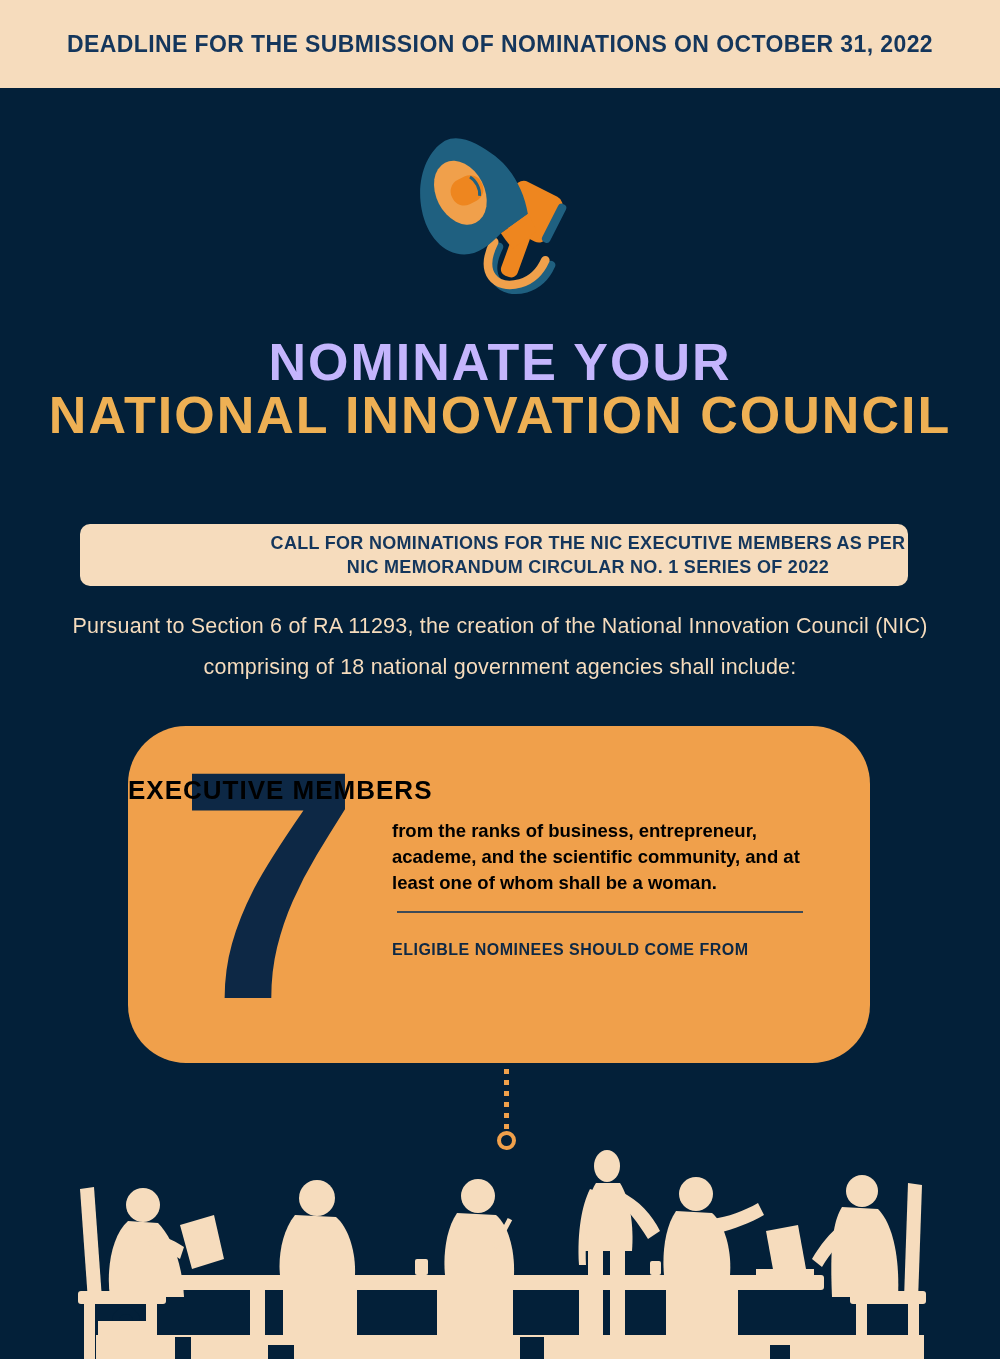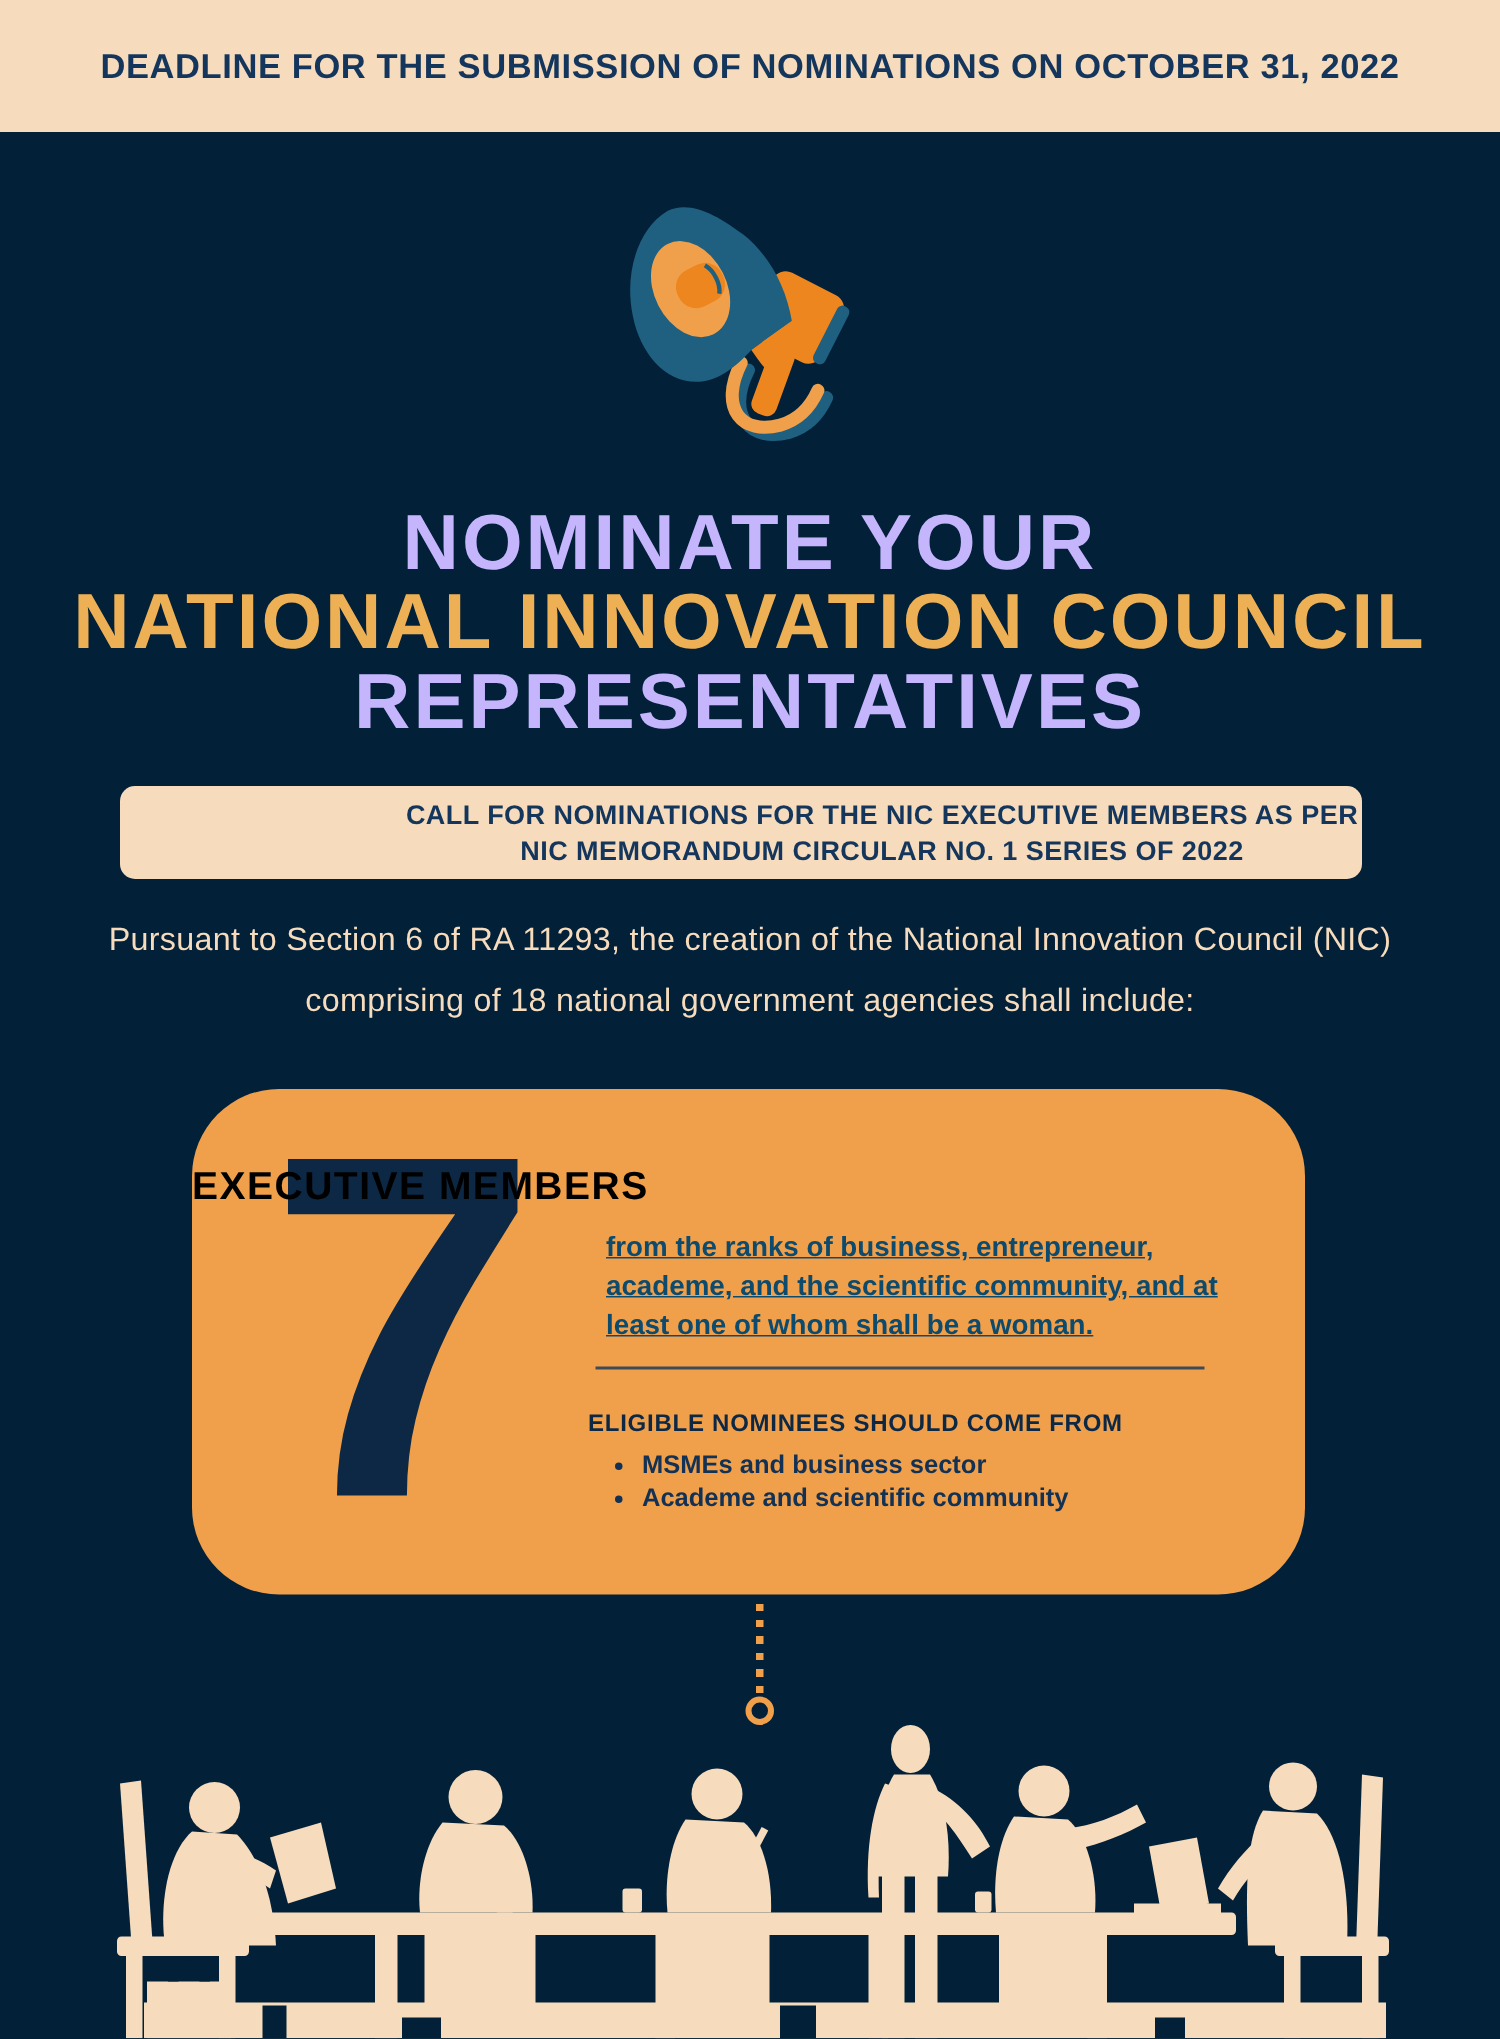--- a/index.html
+++ b/index.html
@@ -44,22 +44,22 @@
   .card .big-number{
     position:absolute;left:50px;top:-4px;height:300px;
     font-size:326px;line-height:1;font-weight:bold;color:#0d2845;
   }
   .card .content{position:absolute;left:264px;top:0;width:460px;}
   .card .heading{
     position:absolute;left:0;top:49px;font-size:26px;font-weight:bold;
     letter-spacing:1px;color:#000000;white-space:nowrap;
   }
   .card .desc{
-    position:absolute;left:12px;top:92px;width:450px;
-    font-size:18.5px;line-height:26px;font-weight:bold;color:#0c4a6e;text-decoration:underline;
+    position:absolute;left:0;top:92px;width:450px;
+    font-size:18.5px;line-height:26px;font-weight:bold;color:#000000;
   }
   .card .divider{
     position:absolute;left:269px;top:185px;width:406px;height:2px;background:#3d4a57;
   }
   .card .subheading{
     position:absolute;left:264px;top:215px;font-size:16px;font-weight:bold;
     letter-spacing:.5px;color:#0d2845;white-space:nowrap;
   }
   .card ul.nominees{
     position:absolute;left:278px;top:240px;margin:0;padding:0;list-style:none;
@@ -107,41 +107,36 @@
     <ellipse cx="46" cy="64" rx="25" ry="35" transform="rotate(-27 46 64)" fill="#f0a04b"></ellipse>
     <g transform="rotate(-27 52 62)">
       <rect x="36" y="48" width="34" height="28" rx="13" fill="#ee861f"></rect>
       <path d="M62,51 C66,57 66,67 62,73" fill="none" stroke="#1f6080" stroke-width="3"></path>
     </g>
   </svg>
 
   <div class="title">
     <div class="t-line">NOMINATE YOUR</div>
     <div class="t-line t-gold">NATIONAL INNOVATION COUNCIL</div>
-    <div class="t-line">REPRESENTATIVES</div>
   </div>
 
   <div class="sub-banner">
     <div class="txt">CALL FOR NOMINATIONS FOR THE NIC EXECUTIVE MEMBERS AS PER NIC MEMORANDUM CIRCULAR NO. 1 SERIES OF 2022</div>
   </div>
 
   <div class="intro">Pursuant to Section 6 of RA 11293, the creation of the National Innovation Council (NIC) comprising of 18 national government agencies shall include:</div>
 
   <div class="card">
     <div class="big-number">7</div>
     <div class="heading">EXECUTIVE MEMBERS</div>
     <div class="content">
       <div class="desc">from the ranks of business, entrepreneur, academe, and the scientific community, and at least one of whom shall be a woman.</div>
     </div>
     <div class="divider"></div>
     <div class="subheading">ELIGIBLE NOMINEES SHOULD COME FROM</div>
-    <ul class="nominees">
-      <li><span class="dot"></span><span>MSMEs and business sector</span></li>
-      <li><span class="dot"></span><span>Academe and scientific community</span></li>
-    </ul>
   </div>
 
   <div class="connector"></div>
   <div class="connector-ring"></div>
 
   <svg class="meeting" viewBox="0 0 1000 220" aria-hidden="true">
     <g fill="#f6dcbd">
 
       <rect x="96" y="196" width="828" height="24"></rect>
 

